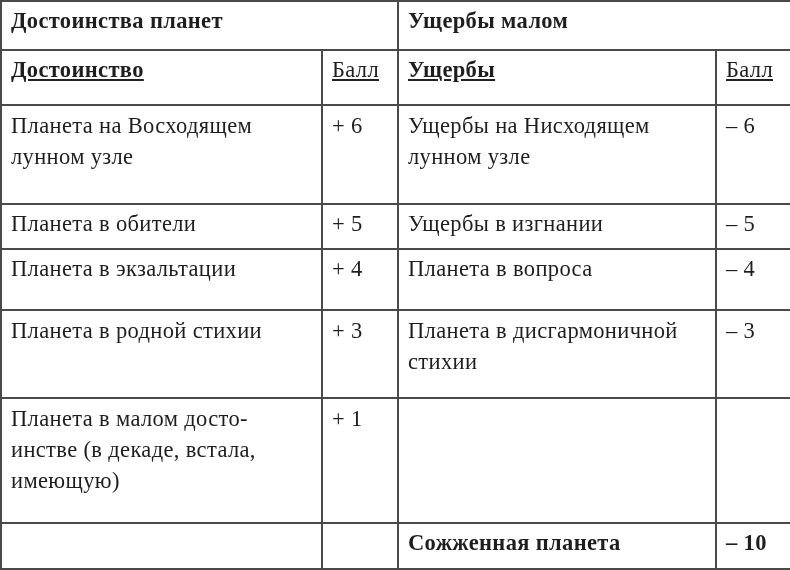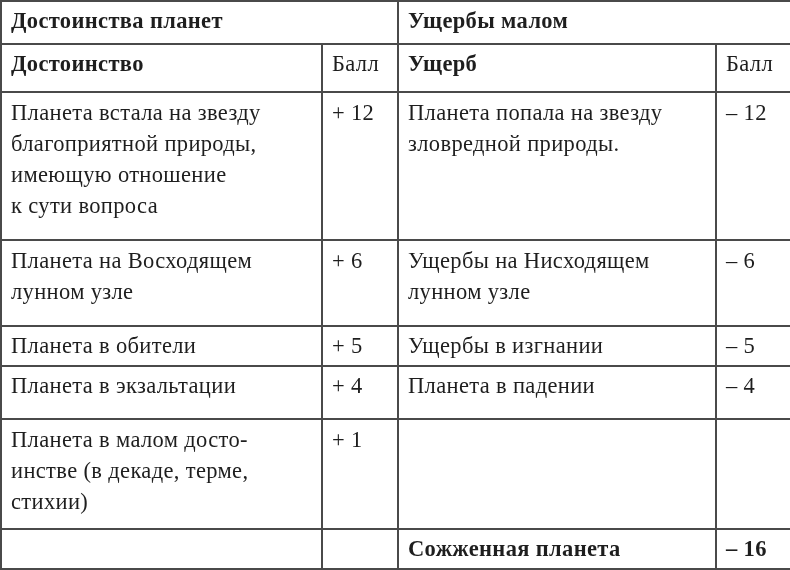--- a/index.html
+++ b/index.html
@@ -34,21 +34,21 @@
       text-align: left;
       font-weight: normal;
       color: #1e1e1e;
     }
     col.c-desc-l { width: 321px; }
     col.c-score-l { width: 76px; }
     col.c-desc-r { width: 318px; }
     col.c-score-r { width: 75px; }
 
     tr.row-title { height: 39px; }
-    tr.row-head { height: 43px; }
+    tr.row-head { height: 43px; text-decoration: underline; }
     tr.row-1 { height: 133px; }
     tr.row-2 { height: 78px; margin-top: 16px; }
     tr.row-3 { height: 32px; margin-left: 29px; }
     tr.row-4 { height: 48px; }
     tr.row-5 { height: 69px; }
     tr.row-6 { height: 88px; }
     tr.row-7 { height: 24px; }
 
     .bold { font-weight: bold !important; }
     td.score { padding-left: 10px; }
@@ -68,36 +68,22 @@
       <col class="c-score-r">
   </colgroup>
   <tbody>
       <tr class="row-title">
     <th colspan="2" class="bold">Достоинства планет</th>
     <th colspan="2" class="bold">Ущербы малом</th>
   </tr>
   <tr class="row-head">
     <th class="bold">Достоинство</th>
     <th class="score">Балл</th>
-    <th class="bold">Ущерб</th>
+    <th class="bold">Ущербы</th>
     <th class="score">Балл</th>
-  </tr>
-  <tr class="row-1">
-    <td>
-      <div>Планета встала на звезду</div>
-      <div>благоприятной природы,</div>
-      <div>имеющую отношение</div>
-      <div>к сути вопроса</div>
-    </td>
-    <td class="score">+ 12</td>
-    <td>
-      <div>Планета попала на звезду</div>
-      <div>зловредной природы.</div>
-    </td>
-    <td class="score">– 12</td>
   </tr>
   <tr class="row-2">
     <td>
       <div>Планета на Восходящем</div>
       <div>лунном узле</div>
     </td>
     <td class="score">+ 6</td>
     <td>
       <div>Ущербы на Нисходящем</div>
       <div>лунном узле</div>
@@ -106,33 +92,42 @@
   </tr>
   <tr class="row-3">
     <td>Планета в обители</td>
     <td class="score">+ 5</td>
     <td>Ущербы в изгнании</td>
     <td class="score">– 5</td>
   </tr>
   <tr class="row-4">
     <td>Планета в экзальтации</td>
     <td class="score">+ 4</td>
-    <td>Планета в падении</td>
+    <td>Планета в вопроса</td>
     <td class="score">– 4</td>
+  </tr>
+  <tr class="row-5">
+    <td>Планета в родной стихии</td>
+    <td class="score">+ 3</td>
+    <td>
+      <div>Планета в дисгармоничной</div>
+      <div>стихии</div>
+    </td>
+    <td class="score">– 3</td>
   </tr>
   <tr class="row-6">
     <td>
       <div>Планета в малом досто-</div>
-      <div>инстве (в декаде, терме,</div>
-      <div>стихии)</div>
+      <div>инстве (в декаде, встала,</div>
+      <div>имеющую)</div>
     </td>
     <td class="score">+ 1</td>
     <td></td>
     <td class="score"></td>
   </tr>
   <tr class="row-7">
     <td></td>
     <td class="score"></td>
     <td class="bold">Сожженная планета</td>
-    <td class="score bold">– 16</td>
+    <td class="score bold">– 10</td>
   </tr>
 </tbody>
   </table>
 
 </body></html>

